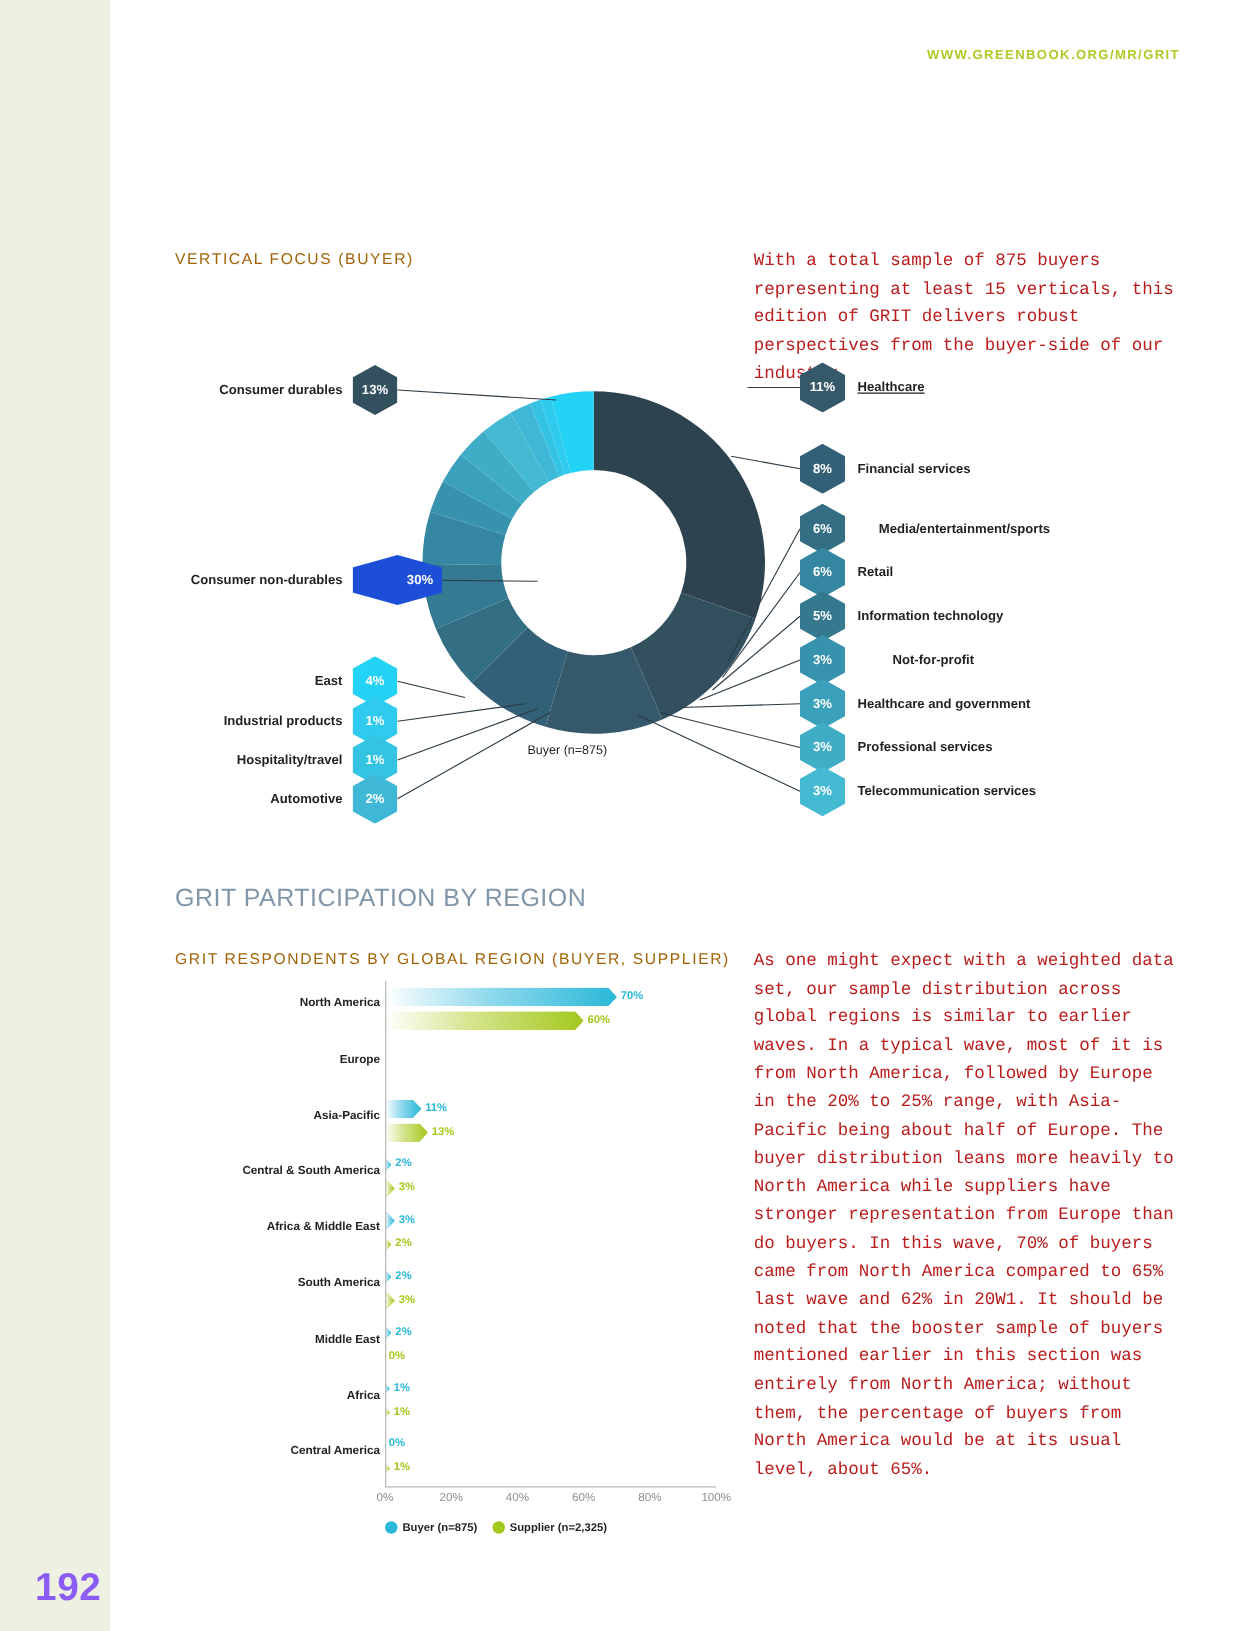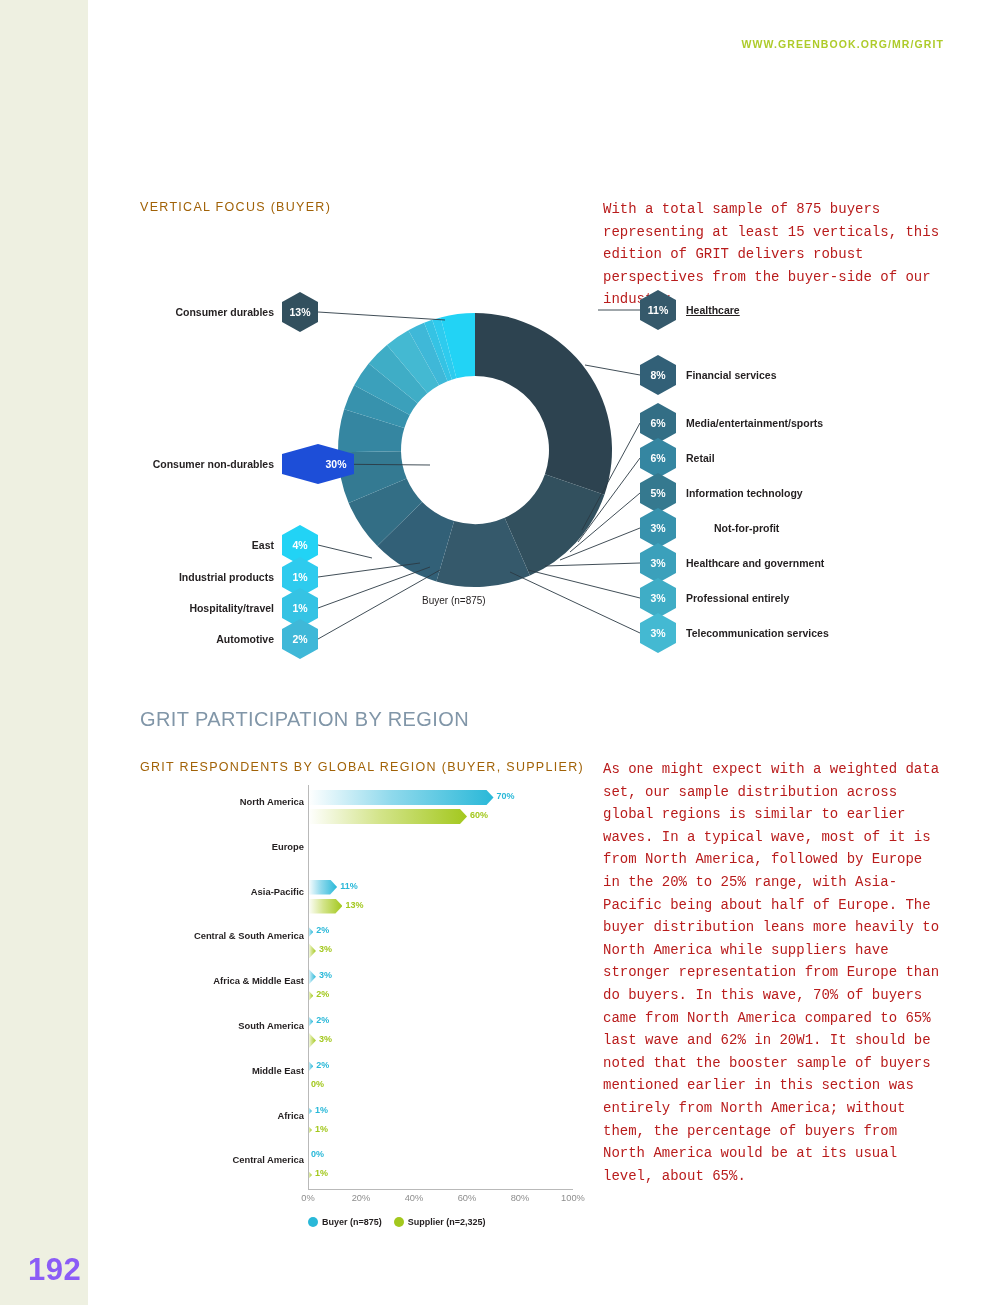--- a/index.html
+++ b/index.html
@@ -139,31 +139,31 @@
       <div class="hex-label r" style="left: -108px; top: 287px; width: 252px;">Industrial products</div>
       <div class="hex" style="left: 152px; top: 318px; background: rgb(53, 195, 228);">1%</div>
       <div class="hex-label r" style="left: -108px; top: 318px; width: 252px;">Hospitality/travel</div>
       <div class="hex" style="left: 152px; top: 349px; background: rgb(63, 184, 216);">2%</div>
       <div class="hex-label r" style="left: -108px; top: 349px; width: 252px;">Automotive</div>
       <div class="hex" style="left: 510px; top: 20px; background: rgb(53, 89, 107);">11%</div>
       <div class="hex-label" style="left: 556px; top: 20px; text-decoration: underline;">Healthcare</div>
       <div class="hex" style="left: 510px; top: 85px; background: rgb(50, 96, 119);">8%</div>
       <div class="hex-label" style="left: 556px; top: 85px;">Financial services</div>
       <div class="hex" style="left: 510px; top: 133px; background: rgb(51, 110, 133);">6%</div>
-      <div class="hex-label" style="left: 556px; top: 133px;">Media/entertainment/sports</div>
+      <div class="hex-label" style="left: 573px; top: 133px;">Media/entertainment/sports</div>
       <div class="hex" style="left: 510px; top: 168px; background: rgb(53, 134, 161);">6%</div>
       <div class="hex-label" style="left: 556px; top: 168px;">Retail</div>
       <div class="hex" style="left: 510px; top: 203px; background: rgb(53, 121, 143);">5%</div>
       <div class="hex-label" style="left: 556px; top: 203px;">Information technology</div>
       <div class="hex" style="left: 510px; top: 238px; background: rgb(55, 146, 173);">3%</div>
       <div class="hex-label" style="left: 556px; top: 238px; margin-left: 28px;">Not-for-profit</div>
       <div class="hex" style="left: 510px; top: 273px; background: rgb(59, 160, 187);">3%</div>
       <div class="hex-label" style="left: 556px; top: 273px;">Healthcare and government</div>
       <div class="hex" style="left: 510px; top: 308px; background: rgb(63, 173, 198);">3%</div>
-      <div class="hex-label" style="left: 556px; top: 308px;">Professional entirely</div>
+      <div class="hex-label" style="left: 556px; top: 308px;">Professional services</div>
       <div class="hex" style="left: 510px; top: 343px; background: rgb(68, 185, 210);">3%</div>
       <div class="hex-label" style="left: 556px; top: 343px;">Telecommunication services</div>
     </div>
   <div class="donut-center-label" style="left:292px;top:325px;">Buyer (n=875)</div>
 </div>
 
 <div class="sec-h1" style="left:140px;top:708px;">GRIT PARTICIPATION BY REGION</div>
 <div class="sec-sub" style="left:140px;top:760px;">GRIT RESPONDENTS BY GLOBAL REGION (BUYER, SUPPLIER)</div>
 <div class="copy" style="left:603px;top:758px;">As one might expect with a weighted data set, our sample distribution across global regions is similar to earlier waves. In a typical wave, most of it is from North America, followed by Europe in the 20% to 25% range, with Asia-Pacific being about half of Europe. The buyer distribution leans more heavily to North America while suppliers have stronger representation from Europe than do buyers. In this wave, 70% of buyers came from North America compared to 65% last wave and 62% in 20W1. It should be noted that the booster sample of buyers mentioned earlier in this section was entirely from North America; without them, the percentage of buyers from North America would be at its usual level, about 65%.</div>
 

